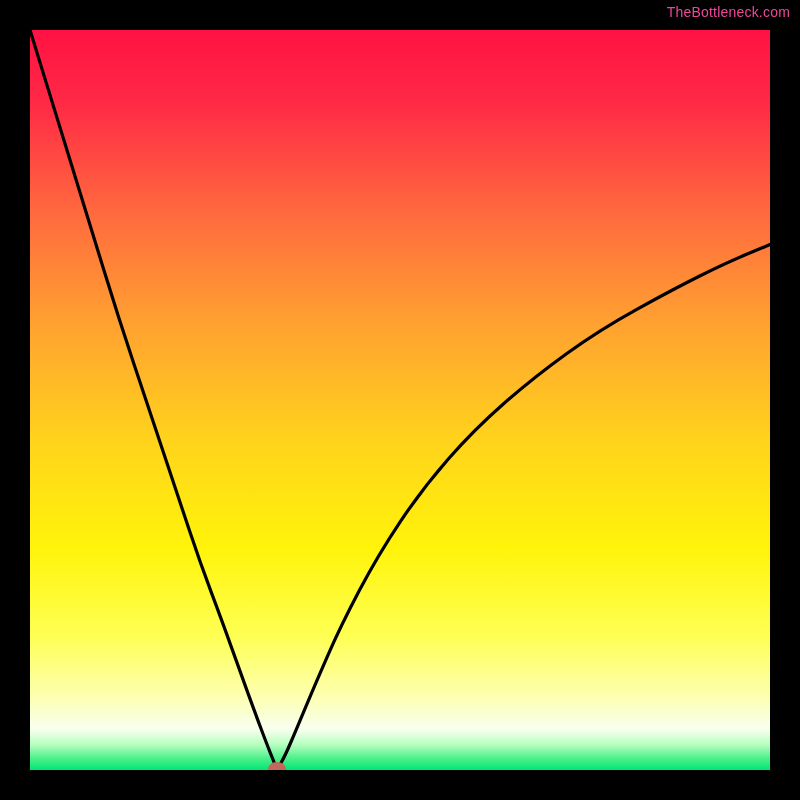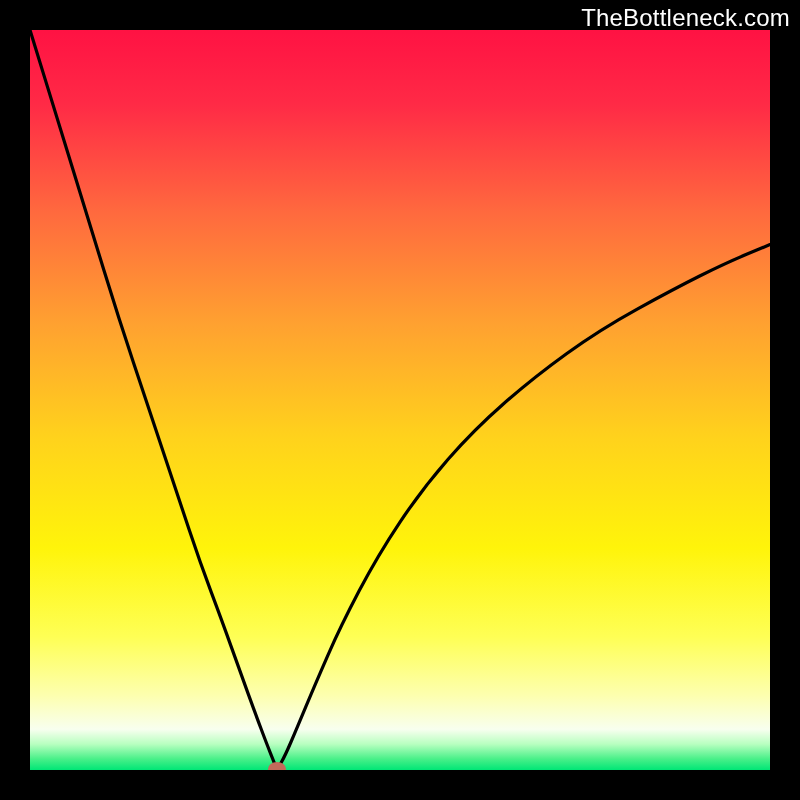--- a/index.html
+++ b/index.html
@@ -27,23 +27,23 @@
     position: absolute;
     left: 0;
     top: 0;
     width: 100%;
     height: 100%;
   }
   .watermark {
     position: absolute;
     right: 10px;
     top: 4px;
-    font-size: 24px;
+    font-size: 14px;
     font-weight: 500;
-    color: #ffffff;
+    color: #ec4899;
     letter-spacing: 0.2px;
   }
   .curve {
     position: absolute;
     left: 0;
     top: 0;
     width: 100%;
     height: 100%;
   }
   .dot {

